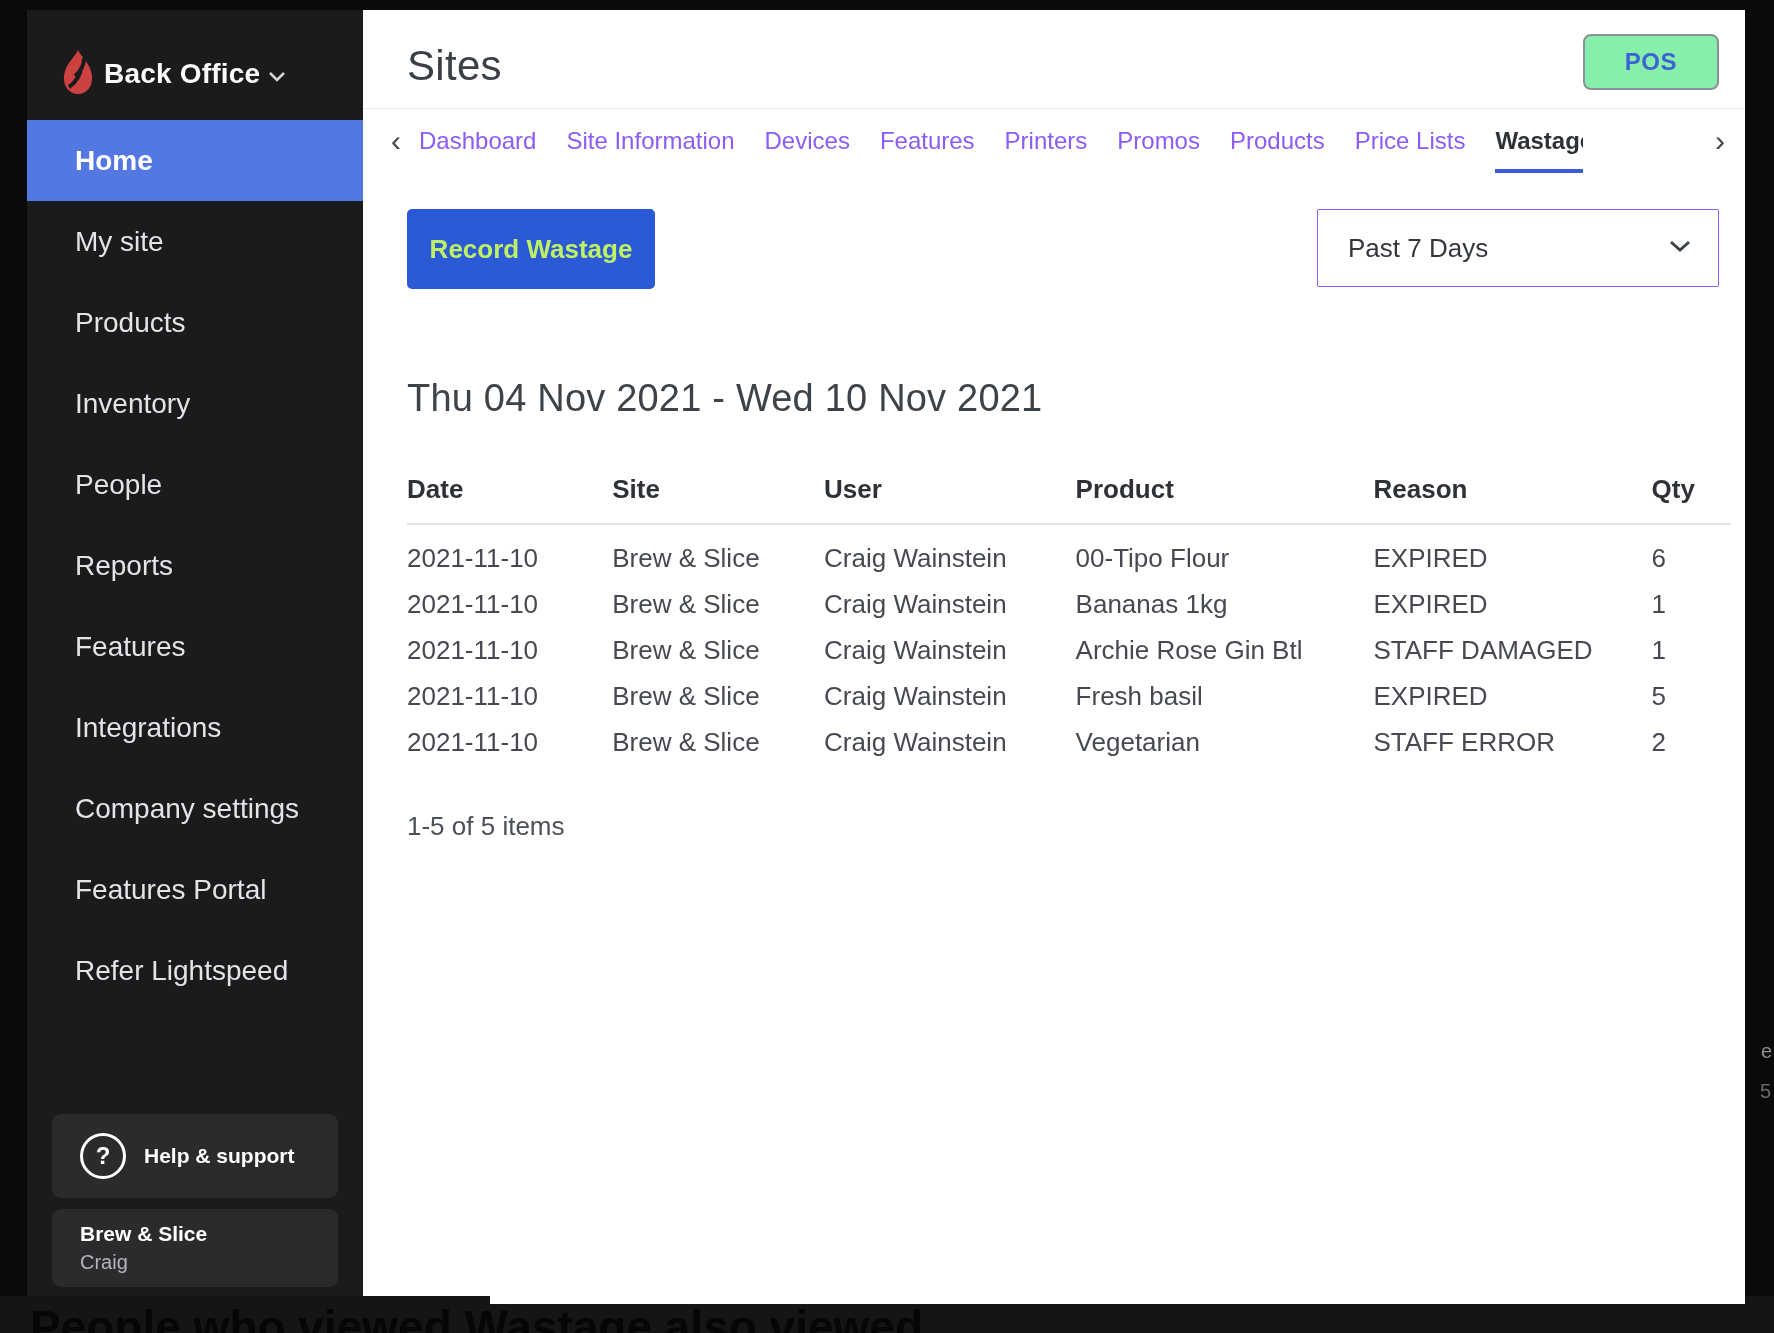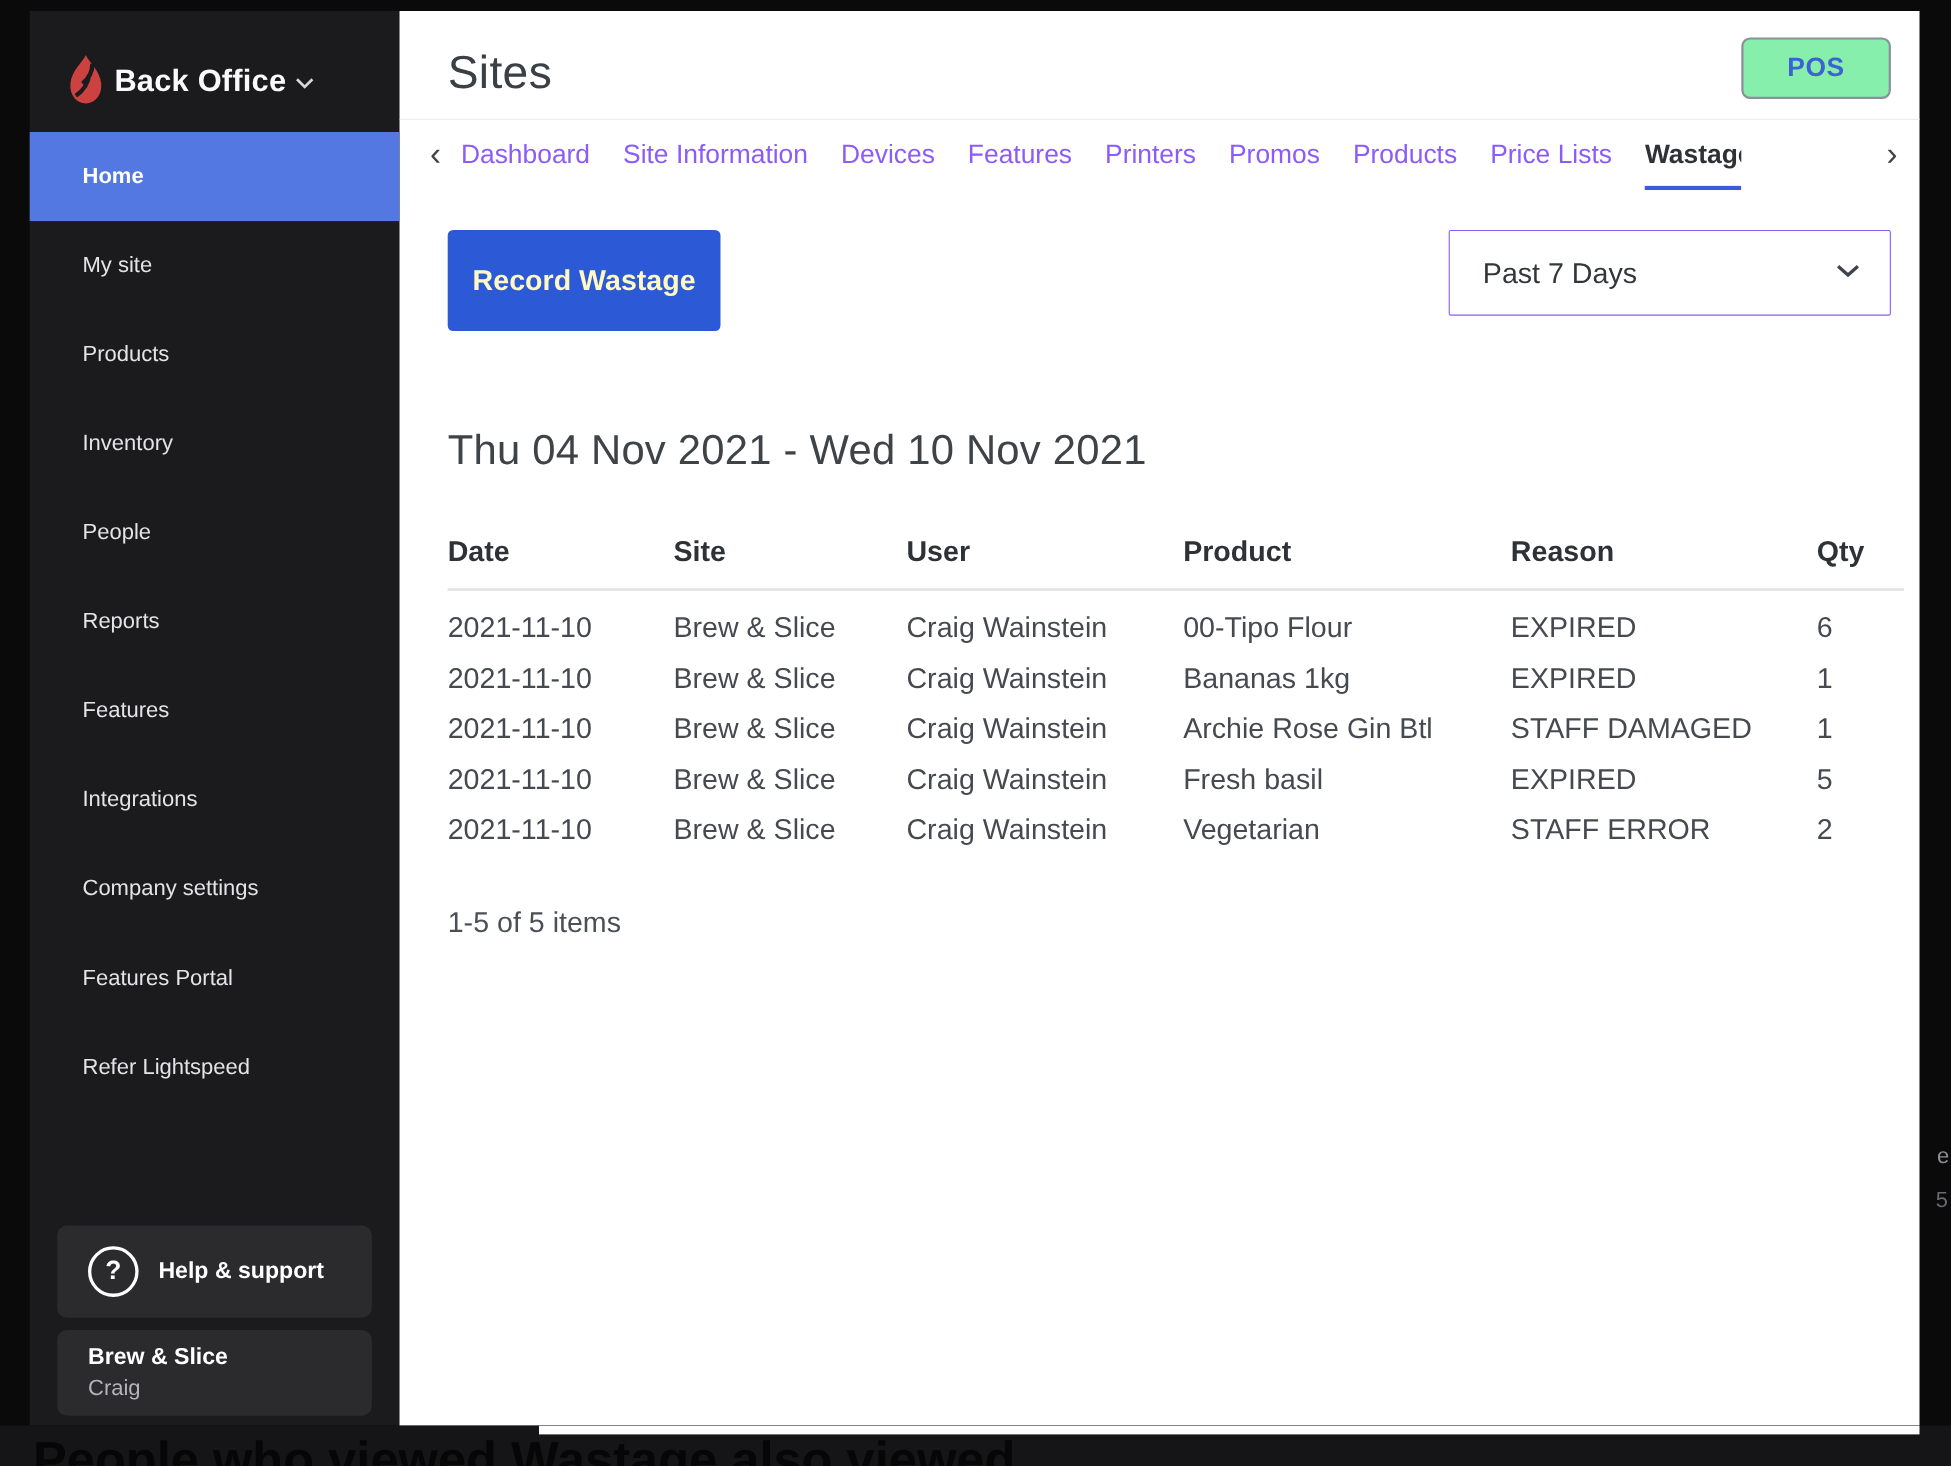--- a/index.html
+++ b/index.html
@@ -6,21 +6,21 @@
   .canvas{position:relative;width:1774px;height:1333px;background:#0a0a0b;overflow:hidden;
           font-family:"Liberation Sans",sans-serif;-webkit-font-smoothing:antialiased;}
   .app{position:absolute;left:27px;top:10px;width:1718px;height:1286px;display:flex;}
 
   
   .sidebar{width:336px;flex:none;background:#1b1b1e;color:#ececee;position:relative;}
   .brand{display:flex;align-items:center;gap:8px;padding:30px 0 0 33px;height:68px;cursor:pointer;}
   .brand-label{font-size:28px;font-weight:600;color:#fafafa;letter-spacing:.2px;}
   .brand-chev{margin-top:6px;}
   .nav{margin-top:12px;}
-  .nav-item{height:81px;display:flex;align-items:center;padding-left:48px;font-size:20px;color:#e4e4e7;cursor:pointer;}
+  .nav-item{height:81px;display:flex;align-items:center;padding-left:48px;font-size:28px;color:#e4e4e7;cursor:pointer;}
   .nav-item.active{background:#5478e2;color:#ffffff;font-weight:700;}
   .side-card{position:absolute;left:25px;width:286px;background:#2b2b2e;border-radius:9px;cursor:pointer;}
   .help-card{bottom:98px;height:84px;display:flex;align-items:center;gap:18px;padding-left:28px;box-sizing:border-box;}
   .qcircle{width:40px;height:40px;border:3px solid #ffffff;border-radius:50%;display:flex;align-items:center;justify-content:center;
            font-size:24px;font-weight:700;color:#ffffff;flex:none;}
   .help-label{font-size:21px;font-weight:700;color:#ffffff;}
   .account-card{bottom:9px;height:78px;box-sizing:border-box;padding:13px 0 0 28px;}
   .account-site{font-size:21px;font-weight:700;color:#ffffff;}
   .account-user{font-size:20px;color:#b4b4b9;margin-top:5px;}
 
@@ -33,22 +33,22 @@
 
   .tabbar{display:flex;align-items:center;height:64px;padding:0 16px 0 24px;}
   .scroll-chev{font-size:30px;color:#3f444a;flex:none;cursor:pointer;line-height:64px;padding:0 4px;user-select:none;}
   .tabs-scroll{flex:1;display:flex;gap:30px;overflow:hidden;margin:0 14px;}
   .tab{height:64px;display:flex;align-items:center;font-size:24px;color:#8b5cf6;white-space:nowrap;cursor:pointer;position:relative;flex:none;}
   .tab.active{color:#2e3237;font-weight:700;}
   .tab.clipped{width:88px;overflow:hidden;justify-content:flex-start;}
   .tab.active::after{content:"";position:absolute;left:0;bottom:0;width:100%;height:4px;background:#3a5bdc;}
 
   .toolbar{display:flex;align-items:flex-start;justify-content:space-between;padding:36px 26px 0 44px;}
-  .record-btn{background:#2c59d6;border:none;border-radius:5px;color:#fef9c3;font-size:26px;font-weight:600;
-              font-family:inherit;width:248px;height:92px;cursor:pointer;}
+  .record-btn{background:#2c59d6;border:none;border-radius:5px;color:#bef264;font-size:26px;font-weight:600;
+              font-family:inherit;width:248px;height:80px;cursor:pointer;}
   .filter-select{width:402px;height:78px;box-sizing:border-box;border:1px solid #8b5cf6;background:#ffffff;border-radius:2px;
                  display:flex;align-items:center;justify-content:space-between;padding:0 26px 0 30px;cursor:pointer;}
   .filter-value{font-size:26px;color:#33373c;}
 
   .date-range{margin:88px 44px 0 44px;font-size:38px;font-weight:400;color:#3e4348;letter-spacing:.2px;}
 
   table.wastage{border-collapse:collapse;margin:44px 44px 0 44px;width:1324px;table-layout:fixed;}
   table.wastage th{font-size:26px;font-weight:700;color:#2e3237;text-align:left;padding:10px 0 18px 0;border-bottom:2px solid #e4e4e6;}
   table.wastage td{font-size:26px;color:#464a50;text-align:left;height:46px;padding:0;vertical-align:middle;}
   table.wastage tr.first td{padding-top:10px;}

